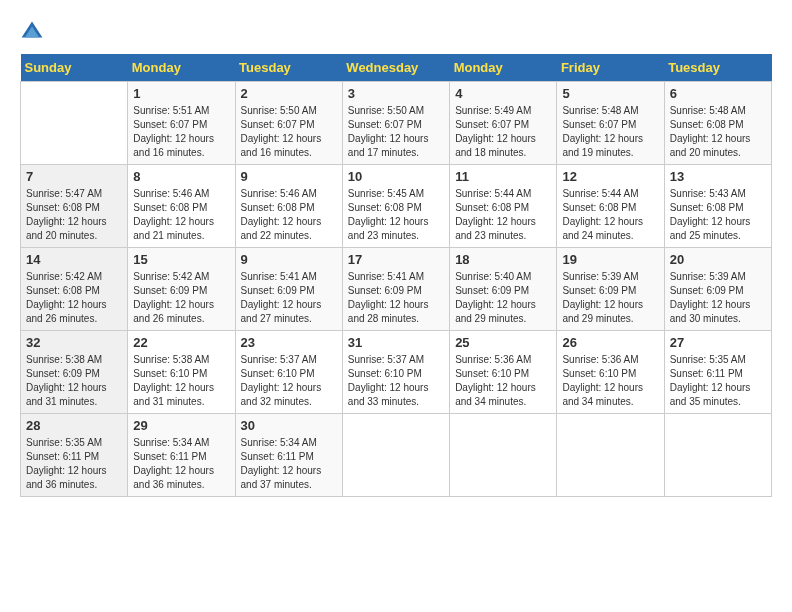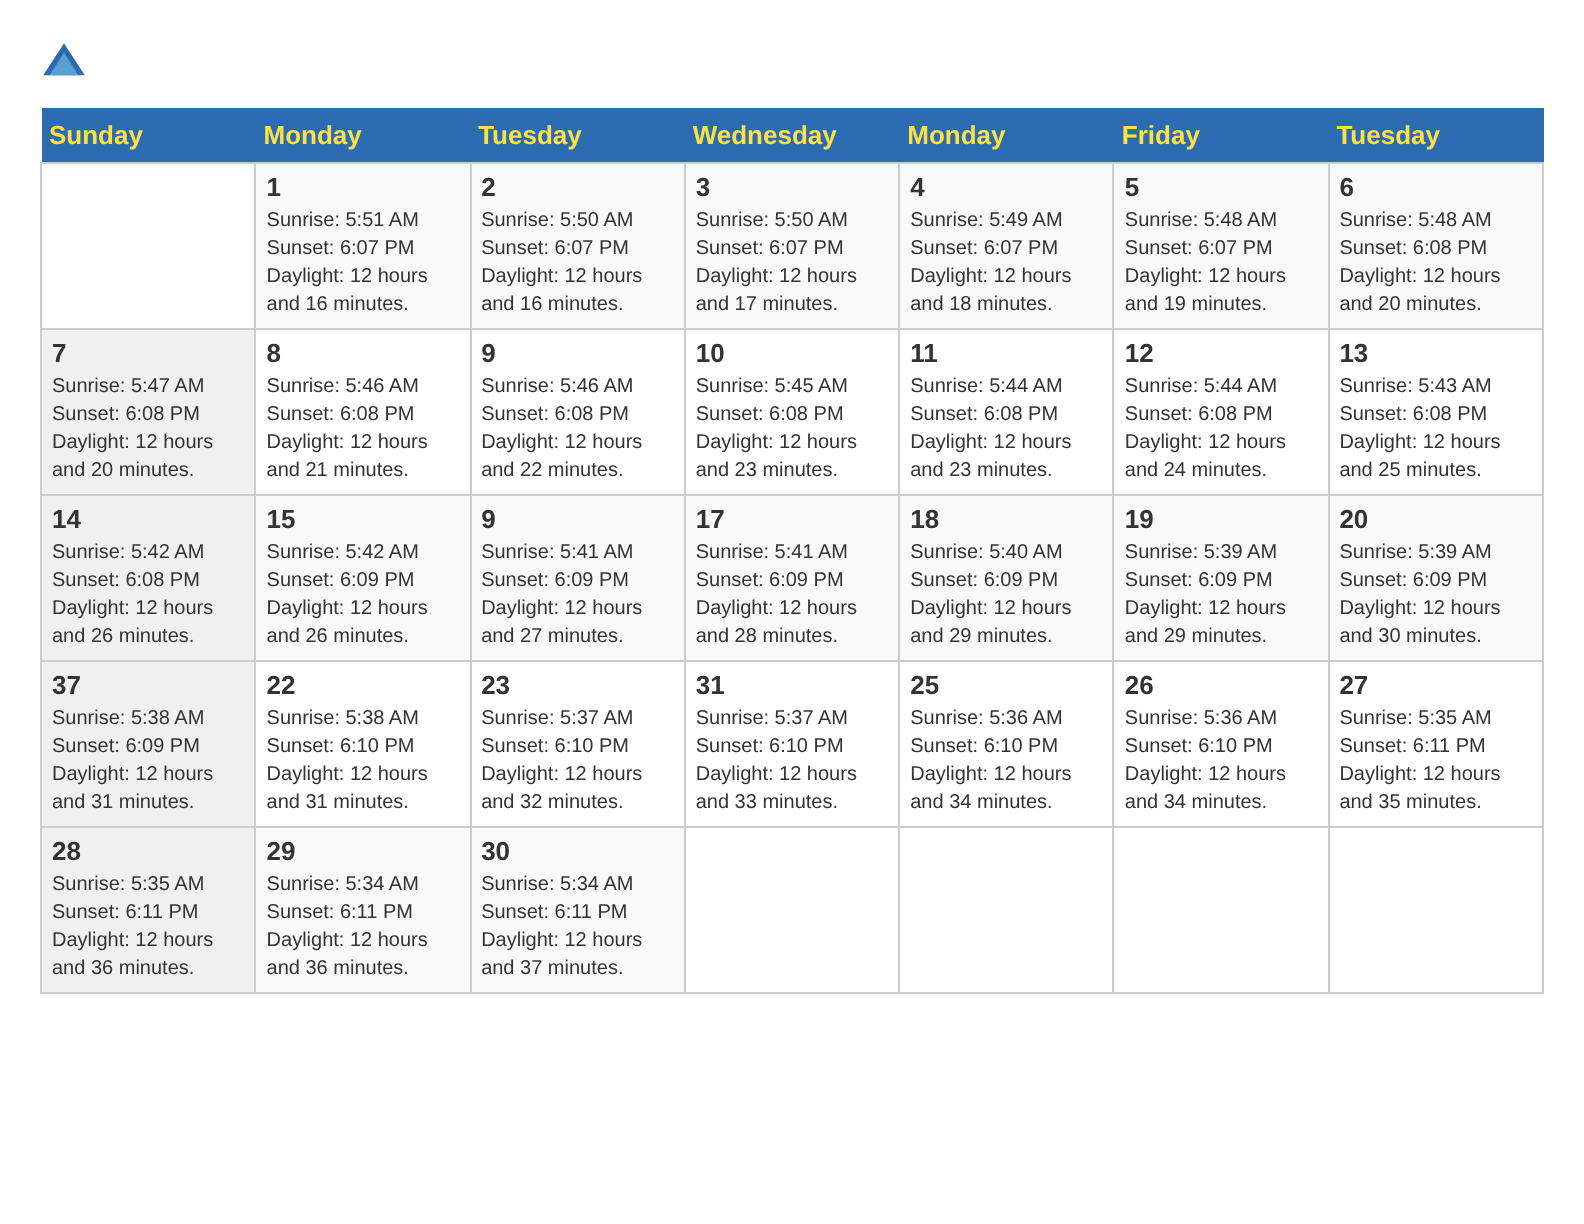--- a/index.html
+++ b/index.html
@@ -194,21 +194,21 @@
           <div class="day-number">19</div>
           <div class="day-info">Sunrise: 5:39 AM<br>Sunset: 6:09 PM<br>Daylight: 12 hours and 29 minutes.</div>
         </td>
         <td>
           <div class="day-number">20</div>
           <div class="day-info">Sunrise: 5:39 AM<br>Sunset: 6:09 PM<br>Daylight: 12 hours and 30 minutes.</div>
         </td>
       </tr>
       <tr>
         <td>
-          <div class="day-number">37</div>
+          <div class="day-number">32</div>
           <div class="day-info">Sunrise: 5:38 AM<br>Sunset: 6:09 PM<br>Daylight: 12 hours and 31 minutes.</div>
         </td>
         <td>
           <div class="day-number">22</div>
           <div class="day-info">Sunrise: 5:38 AM<br>Sunset: 6:10 PM<br>Daylight: 12 hours and 31 minutes.</div>
         </td>
         <td>
           <div class="day-number">23</div>
           <div class="day-info">Sunrise: 5:37 AM<br>Sunset: 6:10 PM<br>Daylight: 12 hours and 32 minutes.</div>
         </td>

